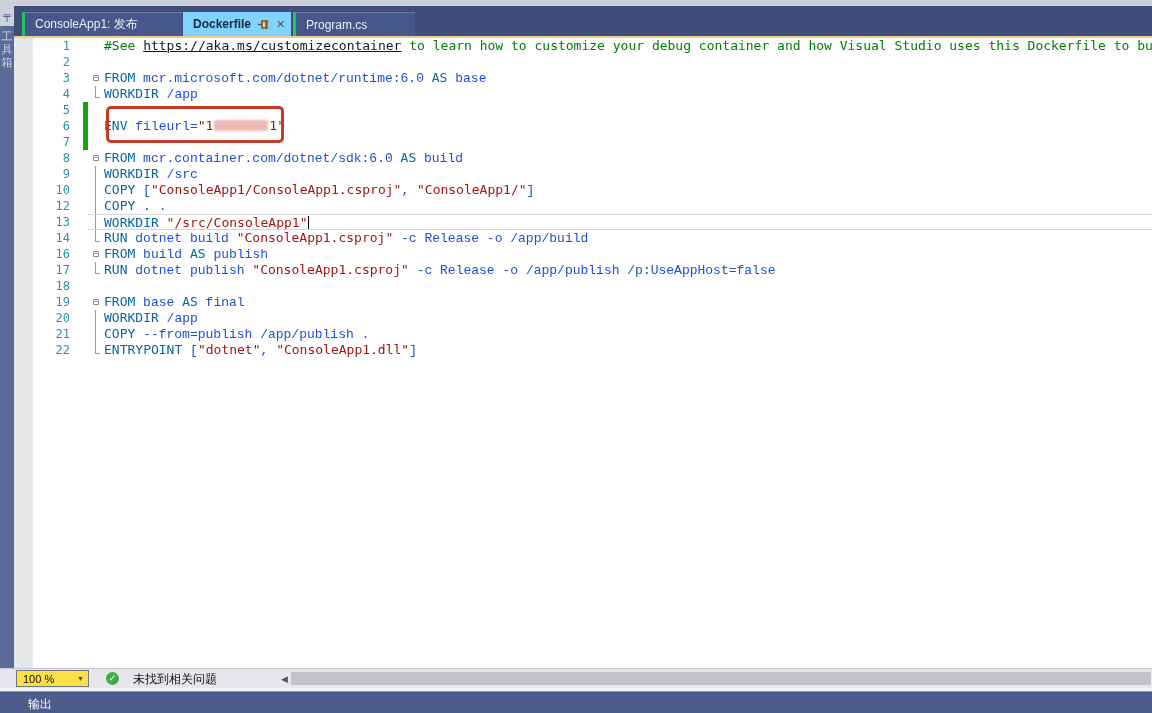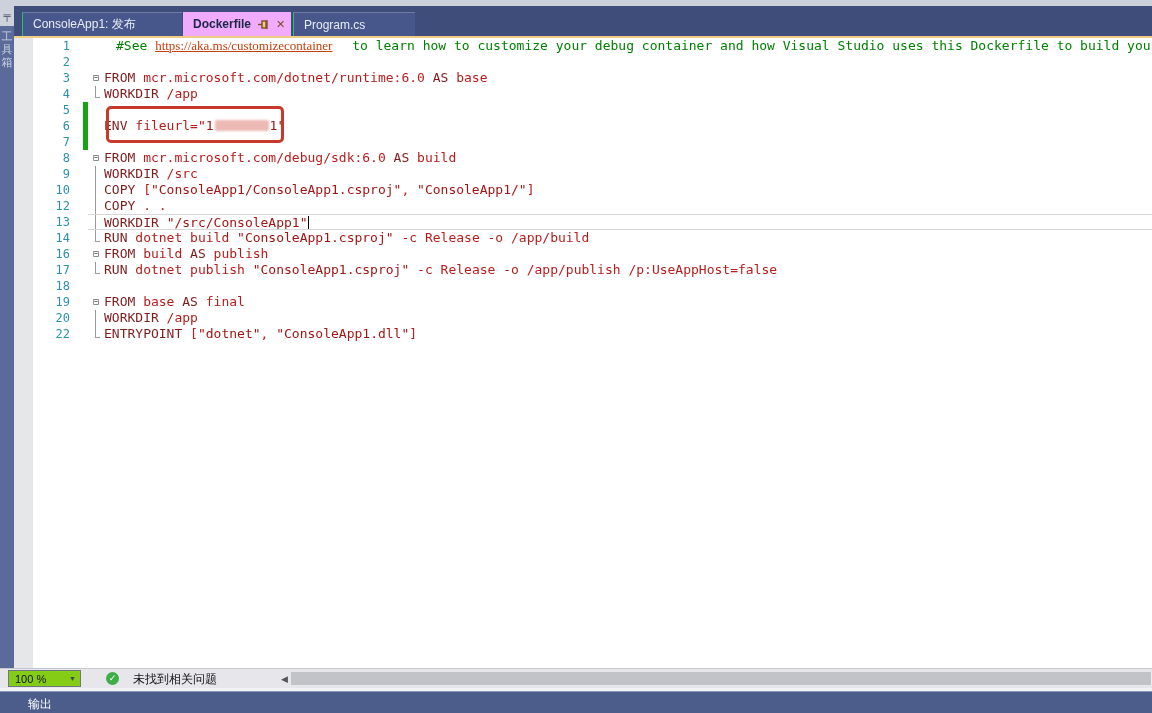--- a/index.html
+++ b/index.html
@@ -9,22 +9,22 @@
     background:#ffffff; font-family:"Liberation Sans", sans-serif;
   }
   
   .top-sliver { position:absolute; left:0; top:0; width:1152px; height:6px; background:#cdd1db; }
   .tabbar { position:absolute; left:0; top:6px; width:1152px; height:30px; background:#3e4d79; }
   .tab-underline { position:absolute; left:0; top:36px; width:1152px; height:2px; background:#f0cc85; }
   .tab {
     position:absolute; bottom:0; height:24px; display:flex; align-items:center;
     padding:0 10px; font-size:12px; cursor:default; white-space:nowrap;
   }
-  .tab.inactive { background:#47578b; color:#e9edf6; border-top:1px solid #6a79a5; border-left:1px solid #22c55e; }
-  .tab.active  { background:#f0abfc; color:#1c2746; font-weight:bold; }
+  .tab.inactive { background:#47578b; color:#e9edf6; border-top:1px solid #6a79a5; border-left:3px solid #22c55e; }
+  .tab.active  { background:#7dd3fc; color:#1c2746; font-weight:bold; }
   .tab .pin-btn, .tab .close-btn {
     margin-left:7px; color:#7a4e20; font-weight:normal; font-size:11px; line-height:11px; cursor:pointer;
   }
   .pin-svg { display:block; }
   
   .sidebar { position:absolute; left:0; top:6px; width:14px; height:662px; background:#5b6b99; }
   .sidebar-grip { position:absolute; left:0; top:0; width:14px; height:20px; background:#cdd1db;
     color:#3a4666; font-size:10px; text-align:center; line-height:20px; }
   .toolbox-tab { position:absolute; left:0; top:24px; width:14px; text-align:center; cursor:pointer; }
   .toolbox-tab span { display:block; width:14px; height:13px; font-size:11px; line-height:13px; color:#cbd3e6; }
@@ -38,34 +38,34 @@
   .ln-num  { width:50px; flex:none; text-align:right; padding-right:13px; color:#2b91af; font-size:12px; }
   .ln-change { width:5px; flex:none; }
   .line.changed .ln-change { background:#16a316; }
   .code-wrap { flex:1; display:flex; min-width:0; }
   .ln-fold { width:16px; flex:none; position:relative; color:#6a6a6a; font-size:10px; line-height:16px; text-align:center; }
   .fold-line-mid { position:absolute; left:7px; top:0; bottom:0; width:1px; background:#9a9a9a; }
   .fold-line-end { position:absolute; left:7px; top:0; height:11px; width:1px; background:#9a9a9a; }
   .fold-line-end:after { content:""; position:absolute; left:0; top:11px; width:5px; height:1px; background:#9a9a9a; }
   .ln-code { flex:1; min-width:0; overflow:hidden; color:#1a1a1a; }
   .line.caret-line .code-wrap { border-top:1px solid #d7d7d7; border-bottom:1px solid #d7d7d7; }
-  .tk-k { color:#7f1d1d;text-align:right; }
-  .tk-p { color:#b91c1c; }
+  .tk-k { color:#0369a1;text-align:right; }
+  .tk-p { color:#1d4ed8;font-family:Liberation Mono, monospace; }
   .tk-s { color:#a31515; }
-  .tk-c { color:#008000;margin-left:12px; }
-  .tk-cl { color:#c2410c; text-decoration:underline;font-family:Liberation Serif, serif; }
+  .tk-c { color:#008000; }
+  .tk-cl { color:#0f172a; text-decoration:underline; }
   .tk-red { display:inline-block; width:54px; height:11px; background:#ecb9b4; border-radius:2px;
             filter:blur(1.3px); vertical-align:-1px; margin:0 1px; }
   .tk-caret { display:inline-block; width:1px; height:13px; background:#000; vertical-align:-2px; }
   .annotation-box { position:absolute; left:92px; top:68px; width:178px; height:37px;
     border:3px solid #c63a2b; border-radius:5px; pointer-events:none; }
   
   .statusbar { position:absolute; left:0; top:668px; width:1152px; height:20px;
     background:#e7e7eb; border-top:1px solid #c6c8cf; font-size:12px; }
-  .zoom-combo { position:absolute; left:8px; top:1px; width:73px; height:17px; background:#84cc16;
+  .zoom-combo { position:absolute; left:16px; top:1px; width:73px; height:17px; background:#fde047;
     border:1px solid #707783; display:flex; align-items:center; cursor:pointer; }
   .zoom-combo .zoom-val { flex:1; padding-left:6px; font-size:11px; color:#111; }
   .zoom-combo .combo-arrow { width:15px; text-align:center; font-size:7px; color:#444; }
   .health-check { position:absolute; left:106px; top:3px; width:13px; height:13px; border-radius:50%;
     background:#3fae49; color:#fff; font-size:9px; line-height:13px; text-align:center; }
   .health-msg { position:absolute; left:133px; top:0; line-height:20px; color:#111; font-size:12px;font-family:Liberation Serif, serif; }
   .hscroll { position:absolute; left:281px; right:0; top:2px; height:16px; }
   .hscroll .arrow-left { position:absolute; left:0; top:3px; font-size:9px; color:#555; cursor:pointer; }
   .hscroll .track { position:absolute; left:10px; right:0; top:1px; height:13px; background:#ededf0; }
   .hscroll .thumb { position:absolute; left:0; right:1px; top:0; height:13px; background:#c2c3c9; cursor:pointer; }
@@ -116,31 +116,32 @@
   <div class="editor">
     <div class="gutter-bg"></div>
     <div class="lines" id="lines">
         <div class="line"><span class="ln-margin"></span><span class="ln-num">1</span><span class="ln-change"></span><span class="code-wrap"><span class="ln-fold"></span><span class="ln-code"><span class="tk-c">#See </span><span class="tk-cl">https://aka.ms/customizecontainer</span><span class="tk-c"> to learn how to customize your debug container and how Visual Studio uses this Dockerfile to build your images</span></span></span></div>
         <div class="line"><span class="ln-margin"></span><span class="ln-num">2</span><span class="ln-change"></span><span class="code-wrap"><span class="ln-fold"></span><span class="ln-code"></span></span></div>
         <div class="line"><span class="ln-margin"></span><span class="ln-num">3</span><span class="ln-change"></span><span class="code-wrap"><span class="ln-fold">⊟</span><span class="ln-code"><span class="tk-k">FROM</span><span class="tk-p"> mcr.microsoft.com/dotnet/runtime:6.0 </span><span class="tk-k">AS</span><span class="tk-p"> base</span></span></span></div>
         <div class="line"><span class="ln-margin"></span><span class="ln-num">4</span><span class="ln-change"></span><span class="code-wrap"><span class="ln-fold"><span class="fold-line-end"></span></span><span class="ln-code"><span class="tk-k">WORKDIR</span><span class="tk-p"> /app</span></span></span></div>
         <div class="line changed"><span class="ln-margin"></span><span class="ln-num">5</span><span class="ln-change"></span><span class="code-wrap"><span class="ln-fold"></span><span class="ln-code"></span></span></div>
         <div class="line changed"><span class="ln-margin"></span><span class="ln-num">6</span><span class="ln-change"></span><span class="code-wrap"><span class="ln-fold"></span><span class="ln-code"><span class="tk-k">ENV</span><span class="tk-p"> fileurl=</span><span class="tk-s">"1</span><span class="tk-red"></span><span class="tk-s">1"</span></span></span></div>
         <div class="line changed"><span class="ln-margin"></span><span class="ln-num">7</span><span class="ln-change"></span><span class="code-wrap"><span class="ln-fold"></span><span class="ln-code"></span></span></div>
-        <div class="line"><span class="ln-margin"></span><span class="ln-num">8</span><span class="ln-change"></span><span class="code-wrap"><span class="ln-fold">⊟</span><span class="ln-code"><span class="tk-k">FROM</span><span class="tk-p"> mcr.microsoft.com/debug/sdk:6.0 </span><span class="tk-k">AS</span><span class="tk-p"> build</span></span></span></div>
+        <div class="line"><span class="ln-margin"></span><span class="ln-num">8</span><span class="ln-change"></span><span class="code-wrap"><span class="ln-fold">⊟</span><span class="ln-code"><span class="tk-k">FROM</span><span class="tk-p"> mcr.container.com/dotnet/sdk:6.0 </span><span class="tk-k">AS</span><span class="tk-p"> build</span></span></span></div>
         <div class="line"><span class="ln-margin"></span><span class="ln-num">9</span><span class="ln-change"></span><span class="code-wrap"><span class="ln-fold"><span class="fold-line-mid"></span></span><span class="ln-code"><span class="tk-k">WORKDIR</span><span class="tk-p"> /src</span></span></span></div>
         <div class="line"><span class="ln-margin"></span><span class="ln-num">10</span><span class="ln-change"></span><span class="code-wrap"><span class="ln-fold"><span class="fold-line-mid"></span></span><span class="ln-code"><span class="tk-k">COPY</span><span class="tk-p"> [</span><span class="tk-s">"ConsoleApp1/ConsoleApp1.csproj"</span><span class="tk-p">, </span><span class="tk-s">"ConsoleApp1/"</span><span class="tk-p">]</span></span></span></div>
         <div class="line"><span class="ln-margin"></span><span class="ln-num">12</span><span class="ln-change"></span><span class="code-wrap"><span class="ln-fold"><span class="fold-line-mid"></span></span><span class="ln-code"><span class="tk-k">COPY</span><span class="tk-p"> . .</span></span></span></div>
         <div class="line caret-line"><span class="ln-margin"></span><span class="ln-num">13</span><span class="ln-change"></span><span class="code-wrap"><span class="ln-fold"><span class="fold-line-mid"></span></span><span class="ln-code"><span class="tk-k">WORKDIR</span><span class="tk-p"> </span><span class="tk-s">"/src/ConsoleApp1"</span><span class="tk-caret"></span></span></span></div>
         <div class="line"><span class="ln-margin"></span><span class="ln-num">14</span><span class="ln-change"></span><span class="code-wrap"><span class="ln-fold"><span class="fold-line-end"></span></span><span class="ln-code"><span class="tk-k">RUN</span><span class="tk-p"> dotnet build </span><span class="tk-s">"ConsoleApp1.csproj"</span><span class="tk-p"> -c Release -o /app/build</span></span></span></div>
         <div class="line"><span class="ln-margin"></span><span class="ln-num">16</span><span class="ln-change"></span><span class="code-wrap"><span class="ln-fold">⊟</span><span class="ln-code"><span class="tk-k">FROM</span><span class="tk-p"> build </span><span class="tk-k">AS</span><span class="tk-p"> publish</span></span></span></div>
         <div class="line"><span class="ln-margin"></span><span class="ln-num">17</span><span class="ln-change"></span><span class="code-wrap"><span class="ln-fold"><span class="fold-line-end"></span></span><span class="ln-code"><span class="tk-k">RUN</span><span class="tk-p"> dotnet publish </span><span class="tk-s">"ConsoleApp1.csproj"</span><span class="tk-p"> -c Release -o /app/publish /p:UseAppHost=false</span></span></span></div>
         <div class="line"><span class="ln-margin"></span><span class="ln-num">18</span><span class="ln-change"></span><span class="code-wrap"><span class="ln-fold"></span><span class="ln-code"></span></span></div>
         <div class="line"><span class="ln-margin"></span><span class="ln-num">19</span><span class="ln-change"></span><span class="code-wrap"><span class="ln-fold">⊟</span><span class="ln-code"><span class="tk-k">FROM</span><span class="tk-p"> base </span><span class="tk-k">AS</span><span class="tk-p"> final</span></span></span></div>
         <div class="line"><span class="ln-margin"></span><span class="ln-num">20</span><span class="ln-change"></span><span class="code-wrap"><span class="ln-fold"><span class="fold-line-mid"></span></span><span class="ln-code"><span class="tk-k">WORKDIR</span><span class="tk-p"> /app</span></span></span></div>
+        <div class="line"><span class="ln-margin"></span><span class="ln-num">21</span><span class="ln-change"></span><span class="code-wrap"><span class="ln-fold"><span class="fold-line-mid"></span></span><span class="ln-code"><span class="tk-k">COPY</span><span class="tk-p"> --from=publish /app/publish .</span></span></span></div>
         <div class="line"><span class="ln-margin"></span><span class="ln-num">22</span><span class="ln-change"></span><span class="code-wrap"><span class="ln-fold"><span class="fold-line-end"></span></span><span class="ln-code"><span class="tk-k">ENTRYPOINT</span><span class="tk-p"> [</span><span class="tk-s">"dotnet"</span><span class="tk-p">, </span><span class="tk-s">"ConsoleApp1.dll"</span><span class="tk-p">]</span></span></span></div>
       </div>
     <div class="annotation-box"></div>
   </div>
 
   <div class="statusbar">
     <div class="zoom-combo">
       <span class="zoom-val">100 %</span>
       <span class="combo-arrow">▼</span>
     </div>

